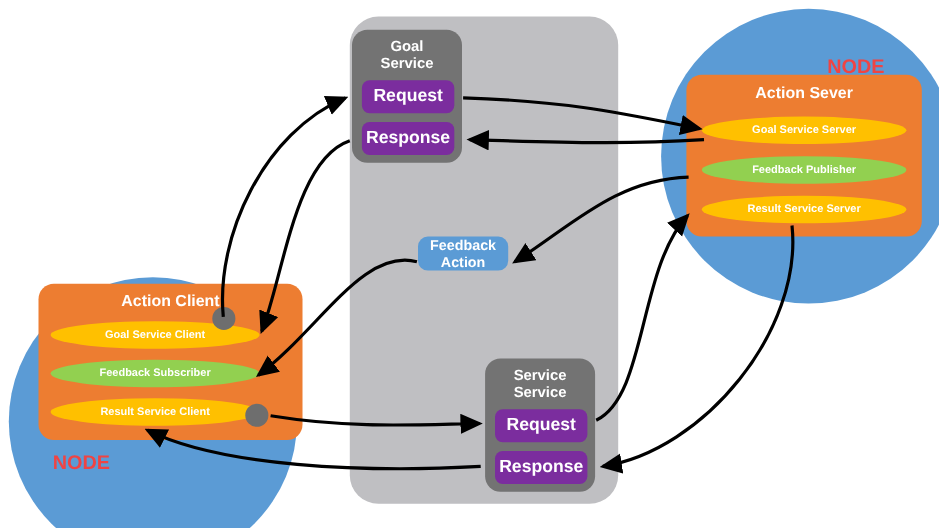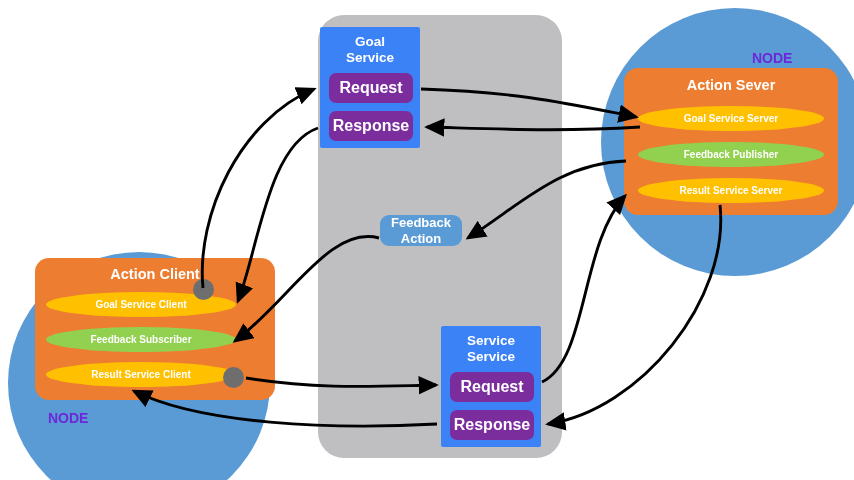--- a/index.html
+++ b/index.html
@@ -12,40 +12,40 @@
   
   .action-panel{left:318px;top:15px;width:244px;height:443px;
     background:#bfbfc2;border-radius:26px;}
   .action-title{left:430px;top:35px;width:120px;text-align:center;
     font-size:21px;font-weight:bold;color:#111;letter-spacing:.2px;}
 
   
   .node-circle{border-radius:50%;background:#5b9bd5;}
   .node-server{left:601px;top:8px;width:268px;height:268px;}
   .node-client{left:8px;top:252px;width:262px;height:262px;}
-  .node-label{font-size:14px;font-weight:bold;color:#6d28d9;}
+  .node-label{font-size:18px;font-weight:bold;color:#ef4444;}
   .node-label-server{left:752px;top:50px;}
   .node-label-client{left:48px;top:410px;}
 
   
   .orange{background:#ed7d31;border-radius:14px;}
   .orange-server{left:624px;top:68px;width:214px;height:147px;}
   .orange-client{left:35px;top:258px;width:240px;height:142px;}
   .orange-title{position:absolute;left:0;right:0;text-align:center;
     font-size:14.5px;font-weight:bold;color:#ffffff;}
 
   
   .cap{position:absolute;border-radius:50%;display:flex;
     align-items:center;justify-content:center;
     font-size:10px;font-weight:bold;color:#ffffff;white-space:nowrap;}
   .cap-yellow{background:#ffc000;}
   .cap-green{background:#92d050;}
 
   
-  .svc-box{background:#3b82f6;border-radius:2px;}
+  .svc-box{background:#737373;border-radius:14px;}
   .svc-title{position:absolute;left:0;right:0;text-align:center;
     font-size:13.5px;font-weight:bold;color:#ffffff;line-height:16px;}
   .rr{position:absolute;background:#7b2d9e;border-radius:7px;
     display:flex;align-items:center;justify-content:center;
     font-size:16px;font-weight:bold;color:#ffffff;}
 
   
   .topic-box{left:380px;top:215px;width:82px;height:31px;
     background:#5b9bd5;border-radius:9px;
     display:flex;flex-direction:column;align-items:center;

